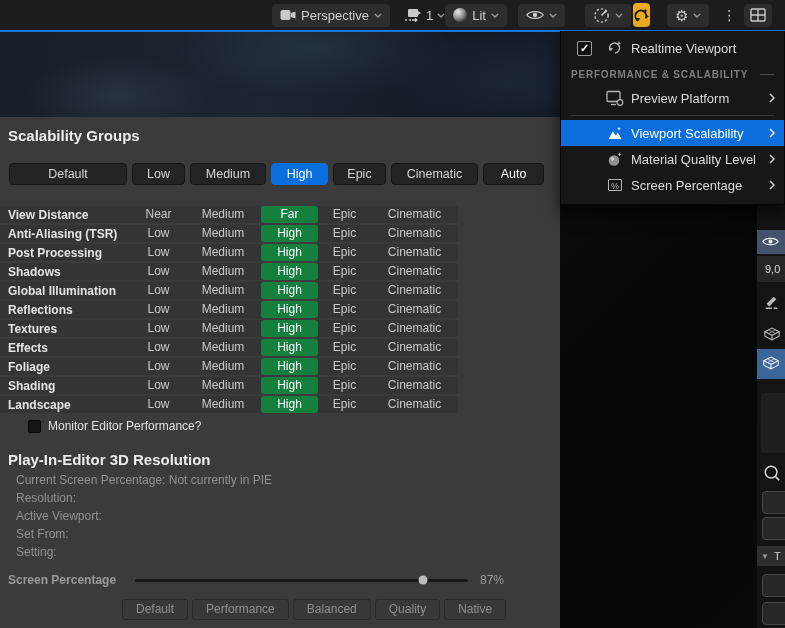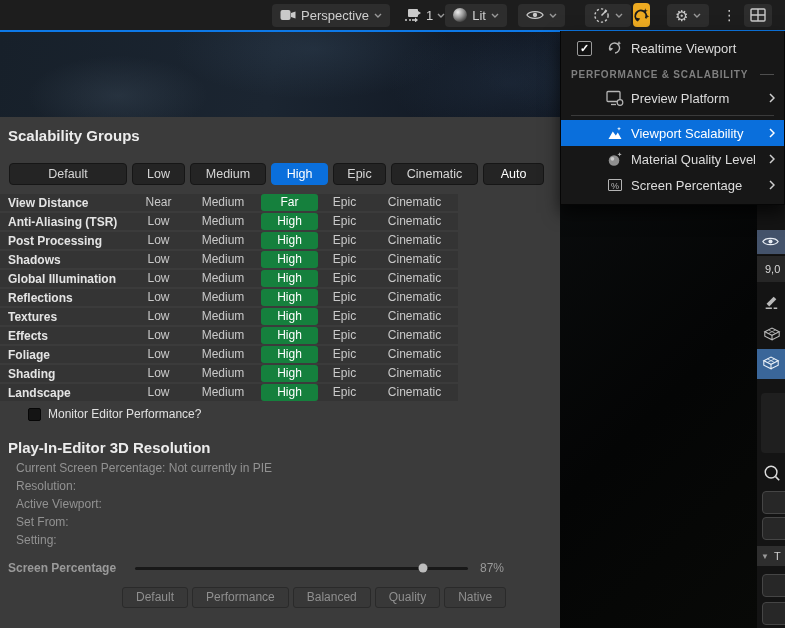--- a/index.html
+++ b/index.html
@@ -30,21 +30,21 @@
     background:linear-gradient(135deg,#0b0d0e,#040505 55%,#080907);}
   
   .panel{position:absolute;top:117px;left:0;width:560px;bottom:0;background:#3b3b3b;box-sizing:border-box;color:#e6e6e6}
   .panel-title{margin:10px 16px 0 8px;font-size:15px;font-weight:bold;color:#ececec}
   .qrow{display:flex;gap:5px;margin:19px 0 0 9px}
   .qbtn{box-sizing:border-box;height:22px;line-height:20px;text-align:center;background:#242424;border:1px solid #161616;border-radius:4px;color:#d6d6d6;font-size:12.5px}
   .qbtn:nth-child(1){width:118px}.qbtn:nth-child(2){width:53px}.qbtn:nth-child(3){width:76px}
   .qbtn:nth-child(4){width:57px}.qbtn:nth-child(5){width:53px}.qbtn:nth-child(6){width:87px}
   .qbtn:nth-child(7){width:61px;color:#fff}
   .qbtn.sel{background:#0a6fdc;border-color:#0a6fdc;color:#fff}
-  .rows{margin-top:9px}
+  .rows{margin-top:21px}
   .srow{display:grid;grid-template-columns:132px 53px 76px 57px 53px 87px;height:17px;align-items:center;background:#343434;margin-bottom:2px;width:458px}
   .srow .lab{font-weight:bold;color:#e4e4e4;font-size:12px;padding-left:8px;white-space:nowrap}
   .srow .val{text-align:center;color:#c9c9c9;font-size:12px;height:17px;line-height:17px}
   .srow .val.sel{background:#15803d;color:#fff;border-radius:3px}
   .cbrow{display:flex;align-items:flex-end;gap:7px;margin:6px 0 0 28px}
   .cbox{width:13px;height:13px;background:#141414;border:1px solid #060606;border-radius:2px;box-sizing:border-box}
   .cbrow span{font-size:12px;color:#e0e0e0}
   .pie-title{margin:18px 0 0 8px;font-size:15px;font-weight:bold;color:#ececec}
   .pie-line{margin:6px 0 0 16px;font-size:12px;color:#929292;height:12px;line-height:12px}
   .pie-line:first-of-type{margin-top:10px}

